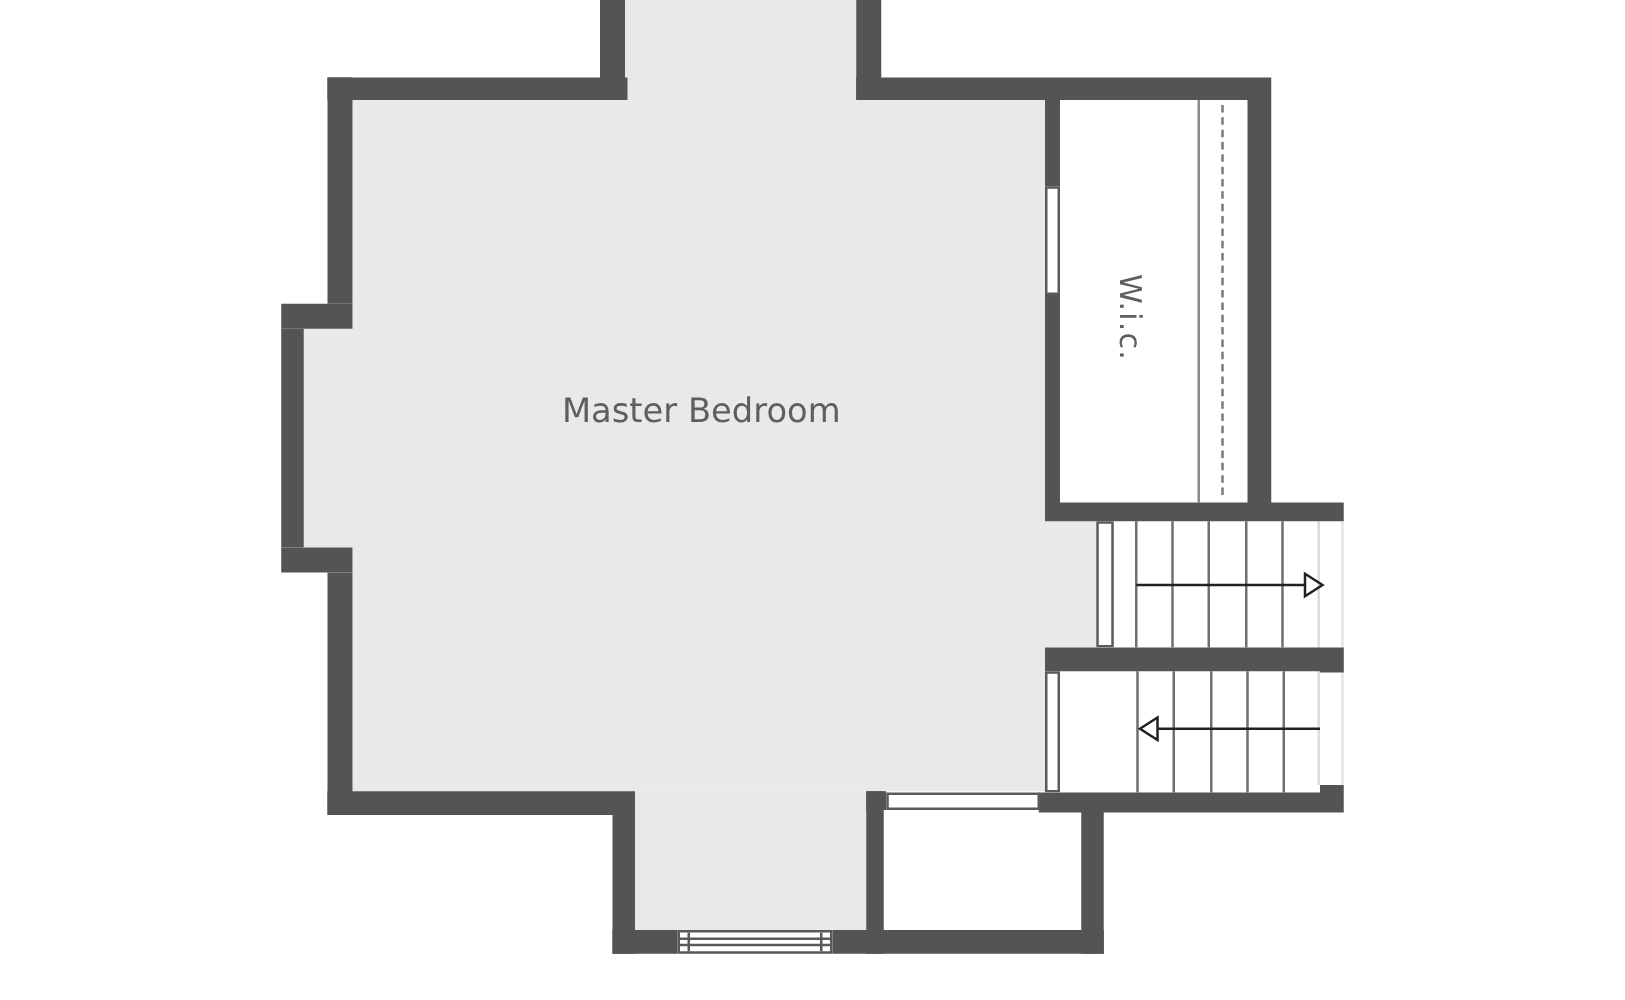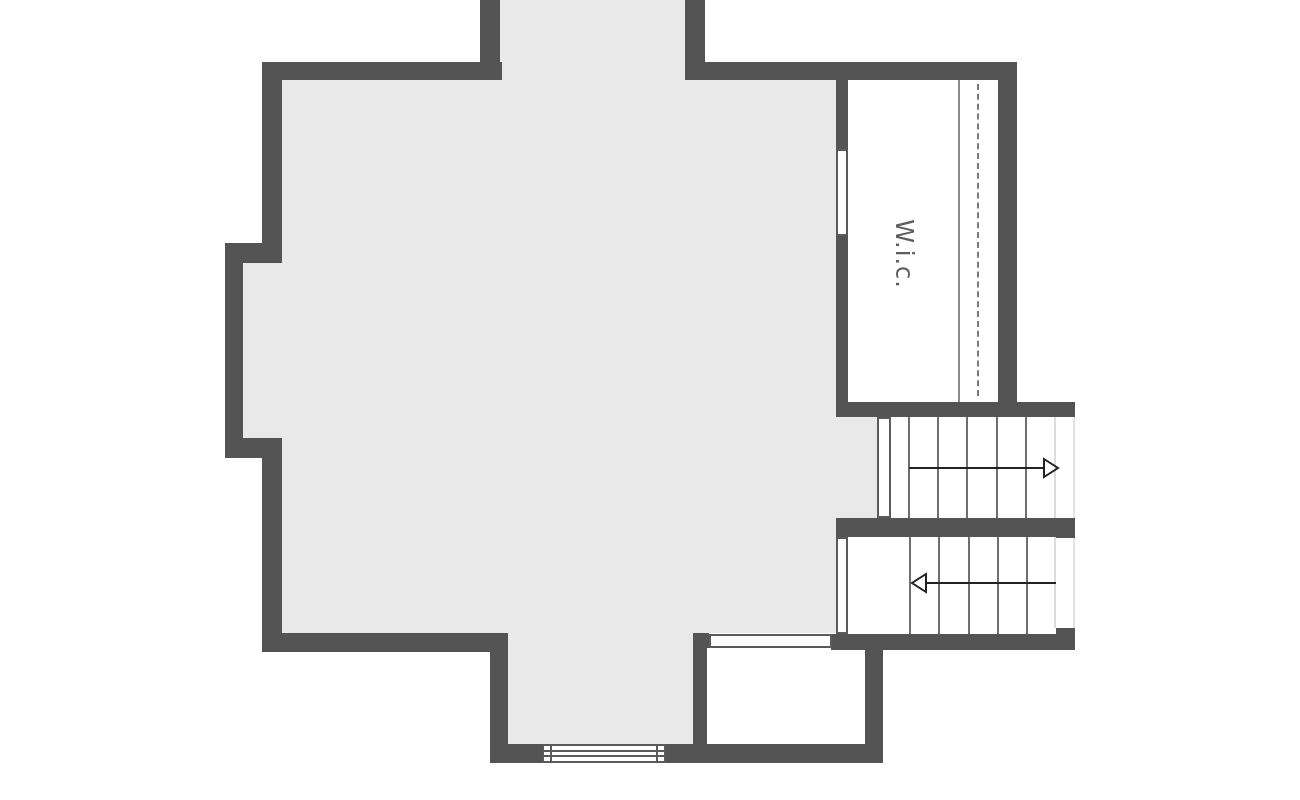--- a/index.html
+++ b/index.html
@@ -96,14 +96,15 @@
     <g stroke="#222222" stroke-width="2" fill="none">
       <line x1="909" y1="468" x2="1044" y2="468"></line>
       <polygon points="1044,459 1058,468 1044,477"></polygon>
     </g>
     <g stroke="#222222" stroke-width="2" fill="none">
       <line x1="1056" y1="583" x2="926" y2="583"></line>
       <polygon points="926,574 912,583 926,592"></polygon>
     </g>
   </svg>
 
+  <div class="label label-master" style="left:561px;top:329px;">Master Bedroom</div>
   <div class="label label-wic" style="left:904px;top:254px;">W.i.c.</div>
 </div>
 
 </body></html>

